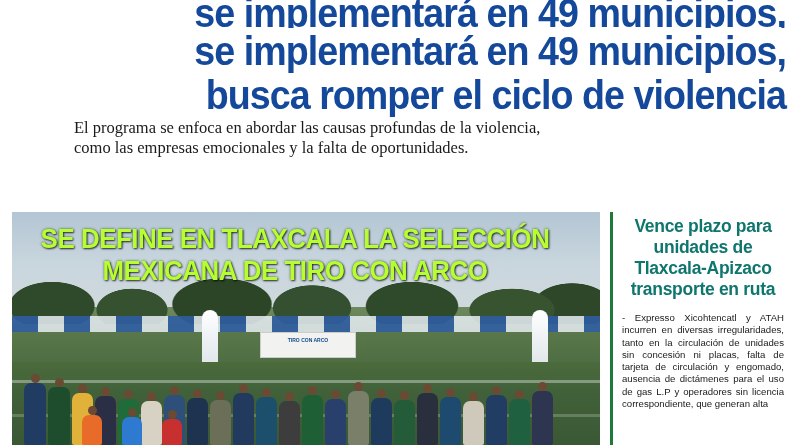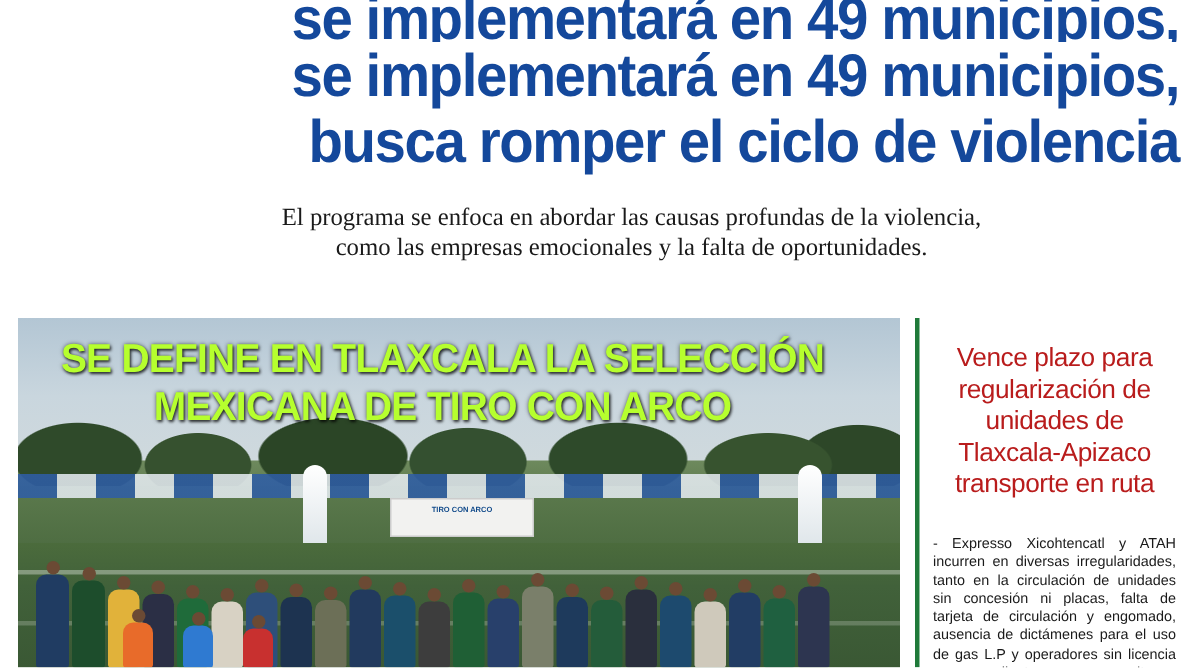--- a/index.html
+++ b/index.html
@@ -41,23 +41,23 @@
   .headline-line.l1 {
     font-size: 40px;
     margin-top: -6px;
     height: 34px;
     overflow: hidden;
   }
   .headline-line.l2 { margin-top: 4px; }
   .headline-line.l3 { margin-top: 6px; }
 
   .deck {
-    margin-top: 21px;
+    margin-top: 4px;
     padding: 0 18px 0 60px;
-    text-align: center;
+    text-align: left;
     color: #1a1a1a;
     font-size: 16.5px;
     line-height: 1.22;
     font-family: "Liberation Serif", serif;
   }
   .deck .deck-line { display: block; }
 
   .page-ref {
     text-align: right;
     padding-right: 16px;
@@ -168,33 +168,32 @@
   
   .sidebar {
     width: 198px;
     height: 233px;
     background: #ffffff;
     border-left: 3px solid #1f7a3a;
     padding-left: 9px;
     position: relative;
   }
   .side-title {
-    color: #b91c1c;
-    font-family: "Liberation Sans", sans-serif;
-    font-weight: normal;
+    color: #0f766e;
+    font-family: "Liberation Sans", sans-serif;
+    font-weight: bold;
     font-size: 17.5px;
     line-height: 1.2;
     text-align: center;
     padding: 4px 4px 0 0;
     letter-spacing: -0.3px;
-    margin-top: 12px;
   }
   .side-title .st-line { display:block; }
   .side-body {
-    margin-top: 24px;
+    margin-top: 12px;
     padding-right: 4px;
     font-family: "Liberation Sans", sans-serif;
     font-size: 9.6px;
     line-height: 1.28;
     color: #1a1a1a;
     text-align: justify;
   }
 </style>
 </head>
 <body>
@@ -318,21 +317,20 @@
 
       <div class="photo-caption">
         <span class="cap-line l1">SE DEFINE EN TLAXCALA LA SELECCIÓN</span>
         <span class="cap-line l2">MEXICANA DE TIRO CON ARCO</span>
       </div>
     </div>
 
     <div class="sidebar">
       <div class="side-title">
         <span class="st-line">Vence plazo para</span>
-        <span class="st-line">regularización de</span>
         <span class="st-line">unidades de</span>
         <span class="st-line">Tlaxcala-Apizaco</span>
         <span class="st-line">transporte en ruta</span>
       </div>
       <div class="side-body">- Expresso Xicohtencatl y ATAH incurren en diversas irregularidades, tanto en la circulación de unidades sin concesión ni placas, falta de tarjeta de circulación y engomado, ausencia de dictámenes para el uso de gas L.P y operadores sin licencia correspondiente, que generan alta</div>
     </div>
 
   </div>
 </div>
 

